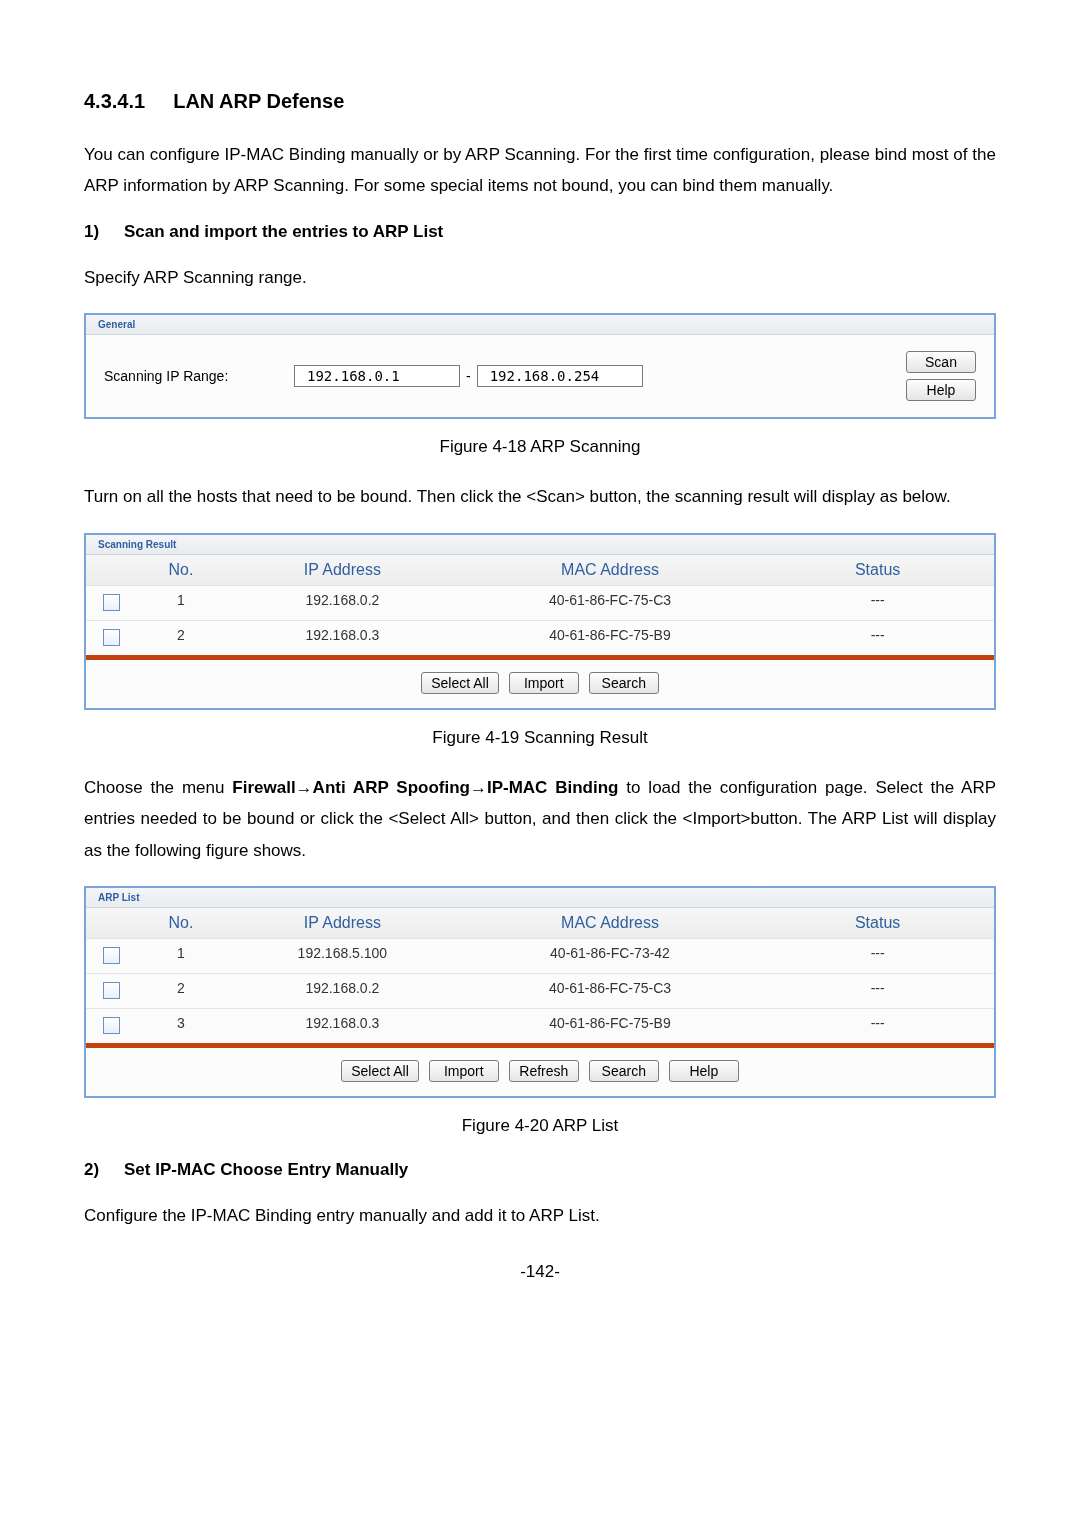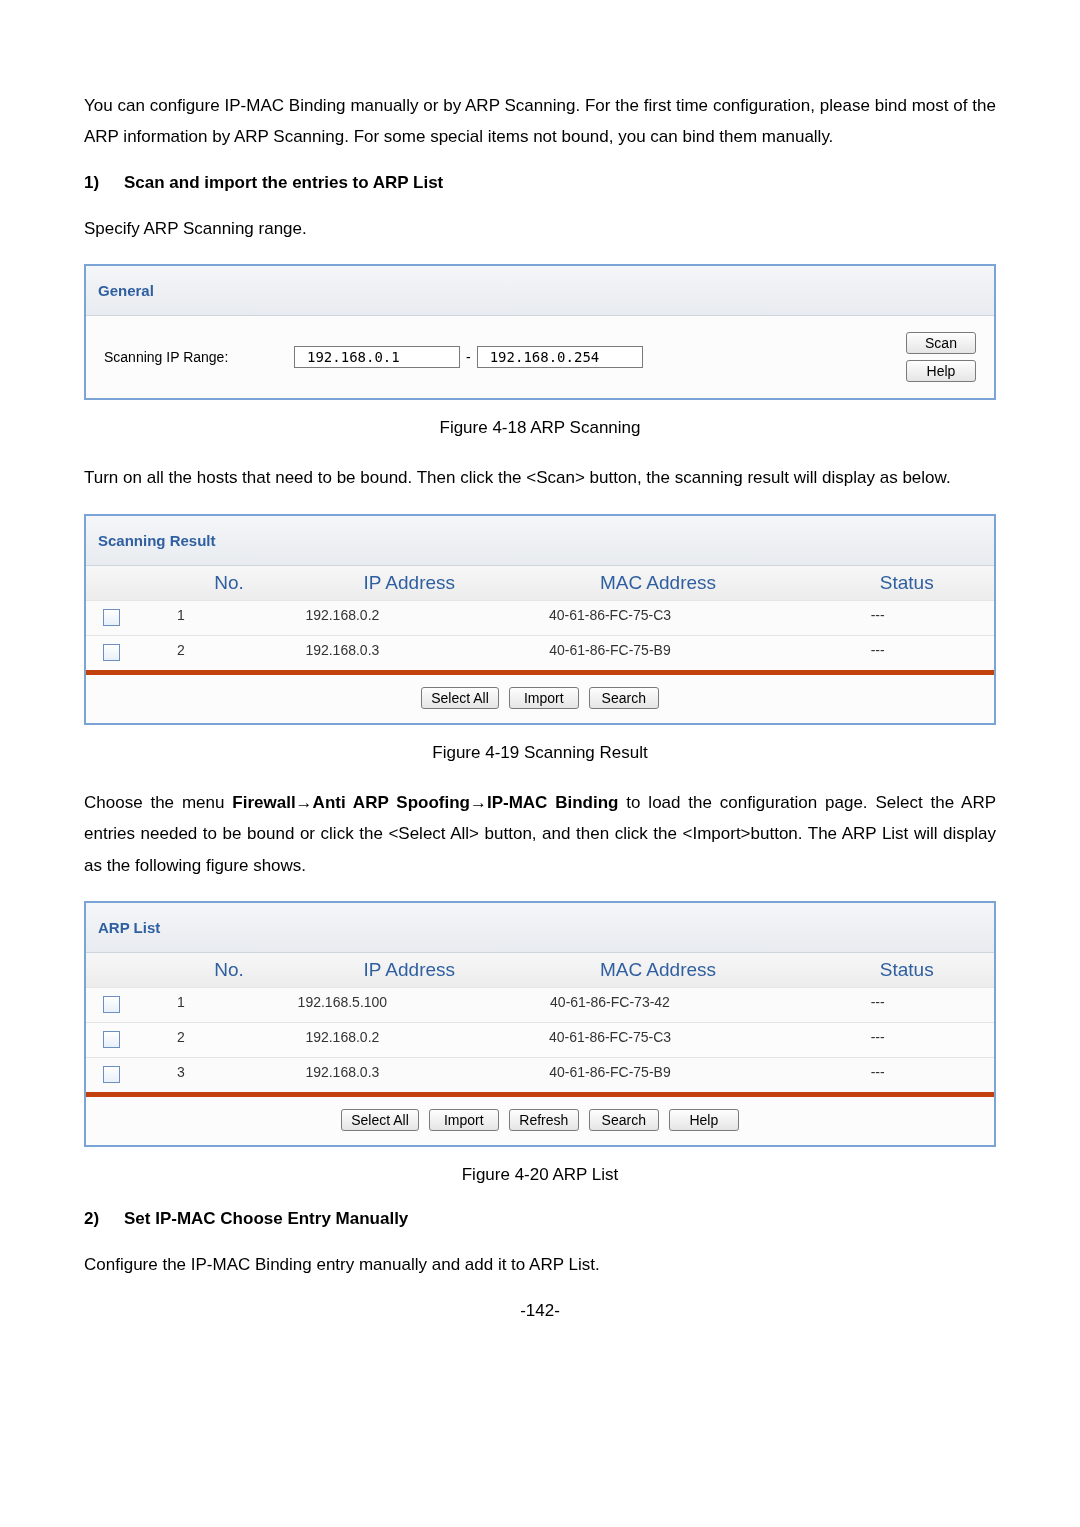--- a/index.html
+++ b/index.html
@@ -32,37 +32,37 @@
   }
   .h-step .step-num { display:inline-block; width: 40px; }
   .caption {
     text-align: center;
     font-size: 17px;
     margin: 18px 0 24px 0;
   }
   .footer-page {
     text-align: center;
     font-size: 17px;
-    margin-top: 20px;
+    margin-top: 30px;
   }
 
   
   .panel {
     border: 2px solid #7aa3d6;
     font-family: Verdana, Arial, sans-serif;
     font-size: 14px;
     margin: 12px 0 8px 0;
     background:#fcfcfc;
   }
   .panel-title {
     background: linear-gradient(#f4f6f9,#e8ebef);
-    padding: 16px 12px;
+    padding: 4px 12px;
     color: #2f5fa0;
     font-weight: bold;
-    font-size: 15px;
+    font-size: 10px;
     border-bottom: 1px solid #cdd4dd;
   }
   .panel-body { padding: 16px 18px; }
   .gen-row { display:flex; align-items:center; }
   .gen-label { width: 190px; font-size:14px; }
   input.ip {
     width: 140px;
     font-family: Verdana, monospace;
     font-size: 14px;
     padding: 2px 12px;
@@ -82,23 +82,22 @@
     border-radius: 3px;
     padding: 2px 9px;
     cursor:pointer;
     min-width: 70px;
   }
 
   
   .tbl-head {
     display:grid;
     background: linear-gradient(#f7f7f7,#ececec);
-    font-size:19px;
+    font-size:16px;
     color:#2f5fa0;
-    gap:48px;
   }
   .tbl-head > div, .tbl-row > div {
     padding: 6px 8px;
     text-align:center;
   }
   .tbl-row {
     display:grid;
     font-size:14px;
     color:#333;
     border-top: 1px solid #e4e4e4;
@@ -118,20 +117,23 @@
     padding: 12px 0 14px 0;
     border-top:5px solid #c2410c;
   }
   .panel .rows-wrap { }
 </style>
 </head>
 <body>
 
 <div class="page">
 
+  <h2 class="h-section">
+    <span class="num">4.3.4.1</span><span>LAN ARP Defense</span>
+  </h2>
 
   <p class="body">You can configure IP-MAC Binding manually or by ARP Scanning. For the first time configuration, please bind most of the ARP information by ARP Scanning. For some special items not bound, you can bind them manually.</p>
 
   <div class="h-step">
     <span class="step-num">1)</span><span>Scan and import the entries to ARP List</span>
   </div>
 
   <p class="body">Specify ARP Scanning range.</p>
 
 

